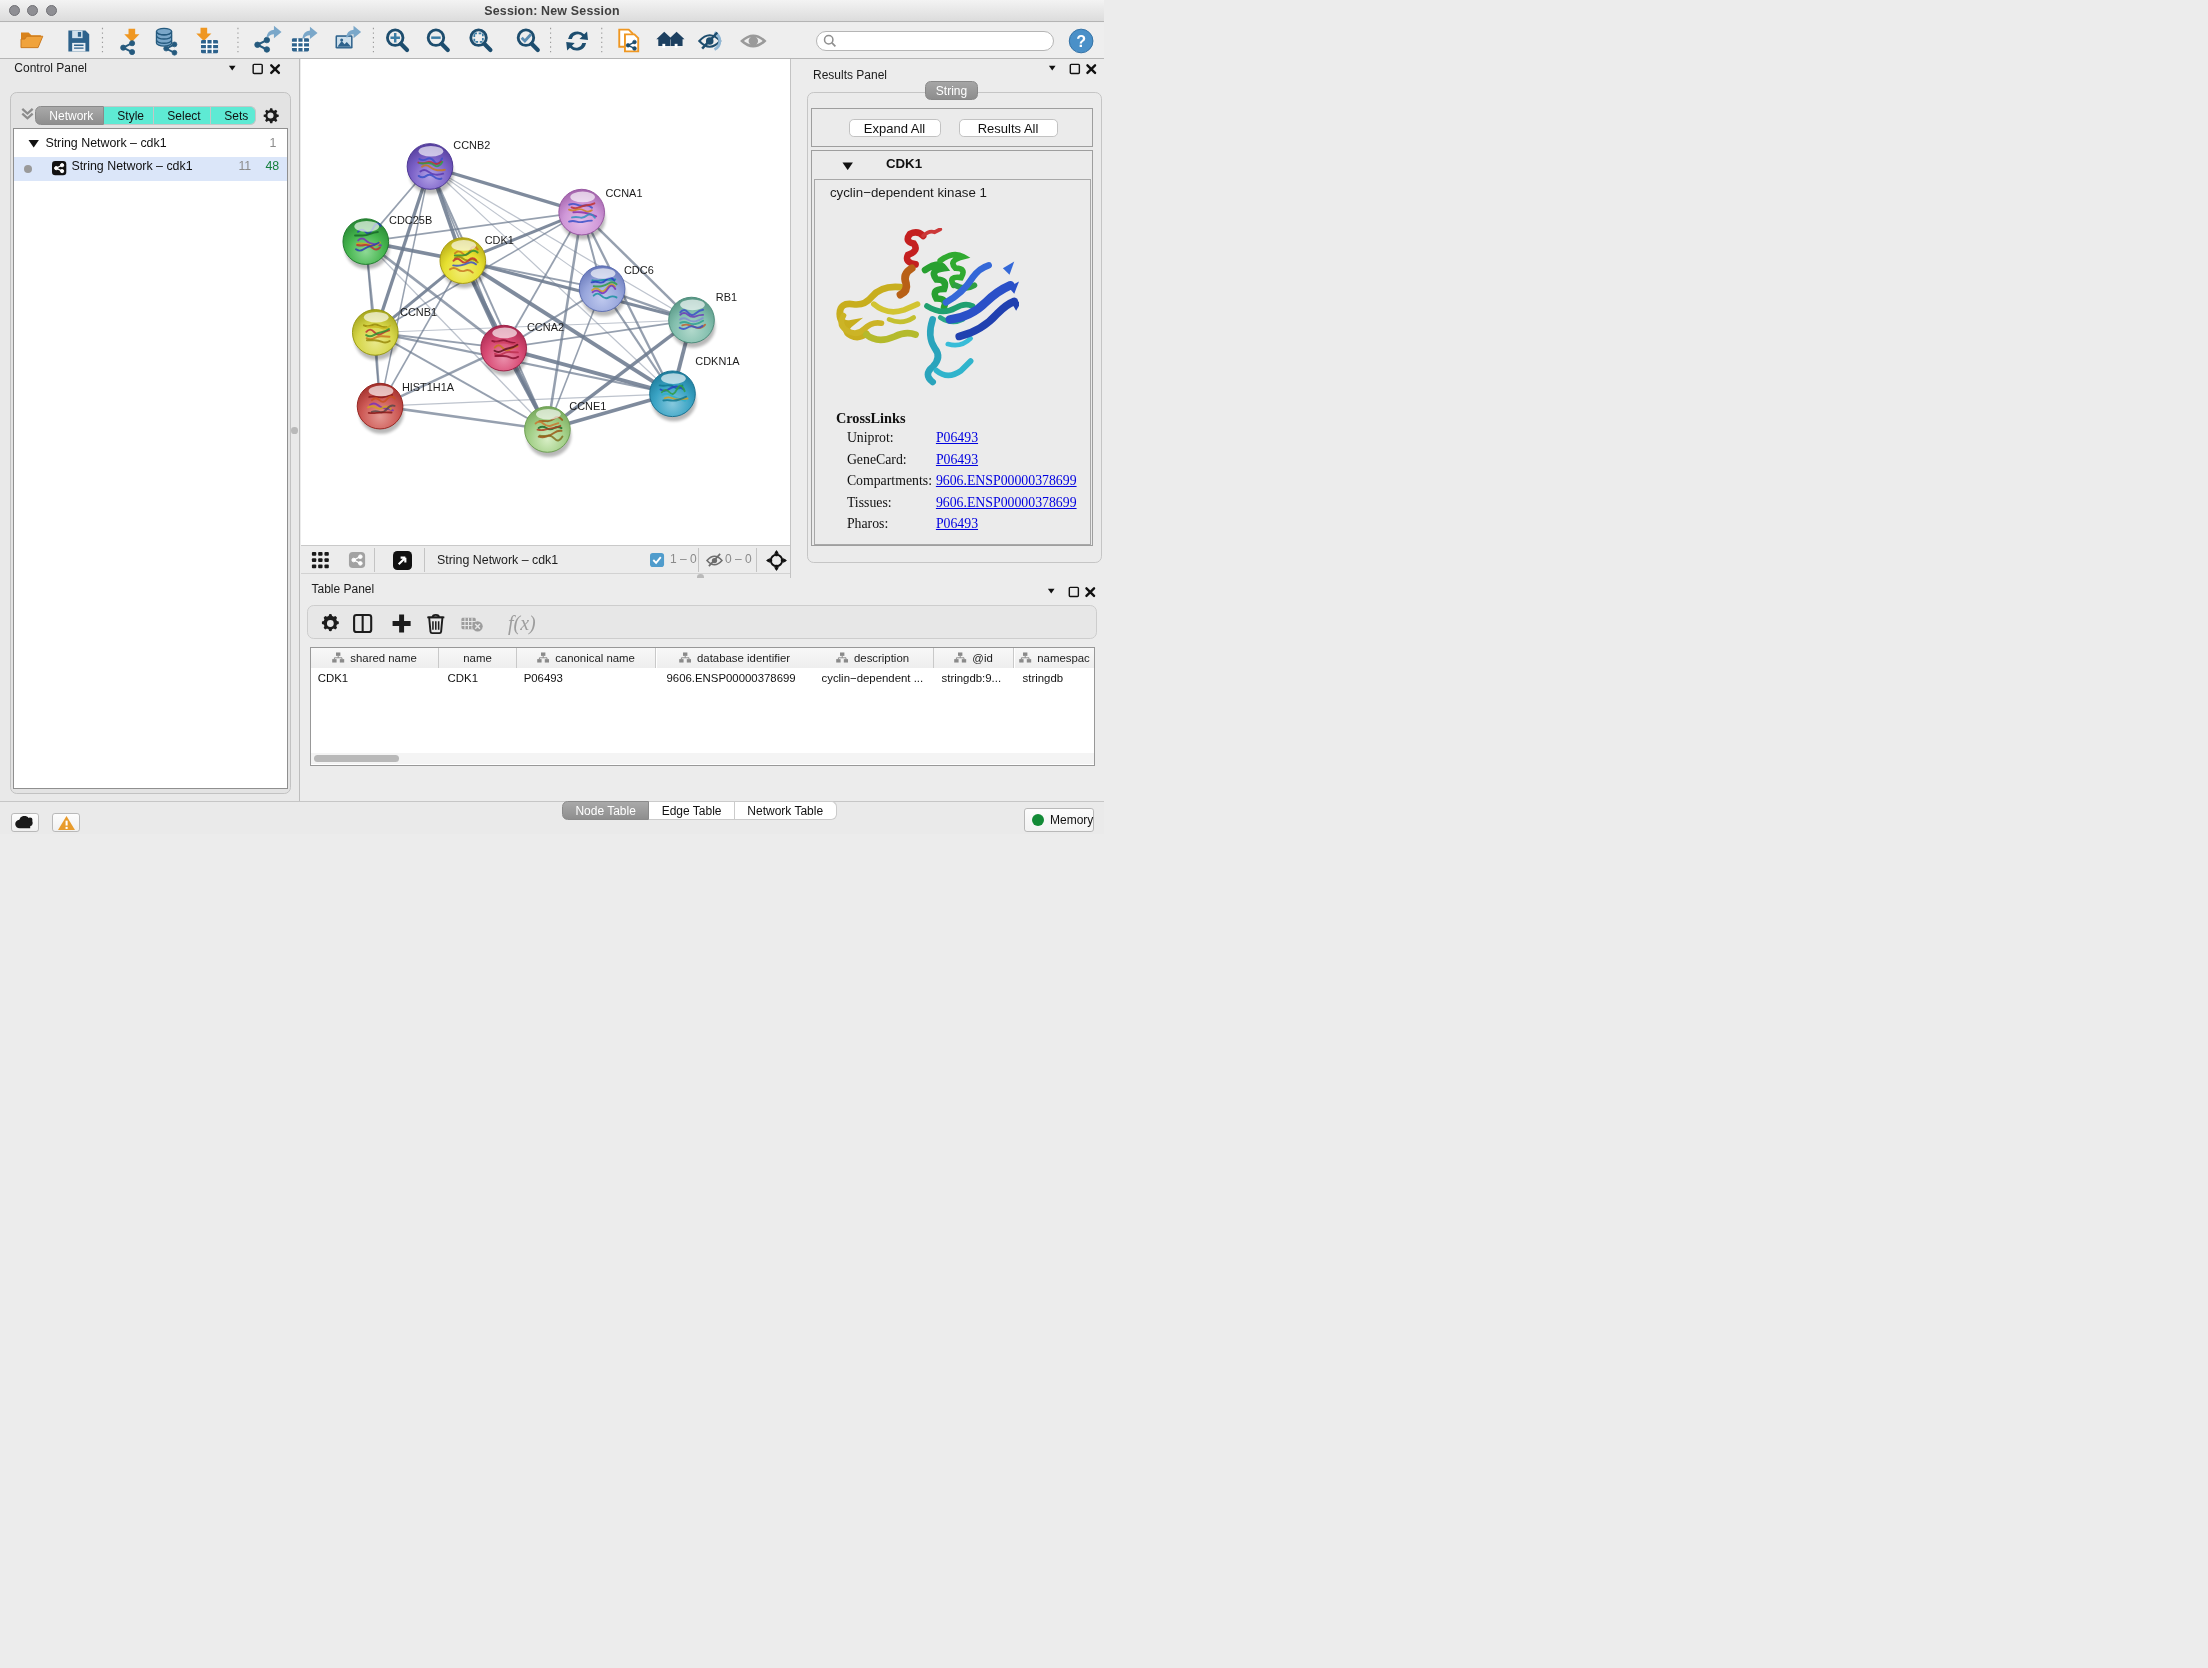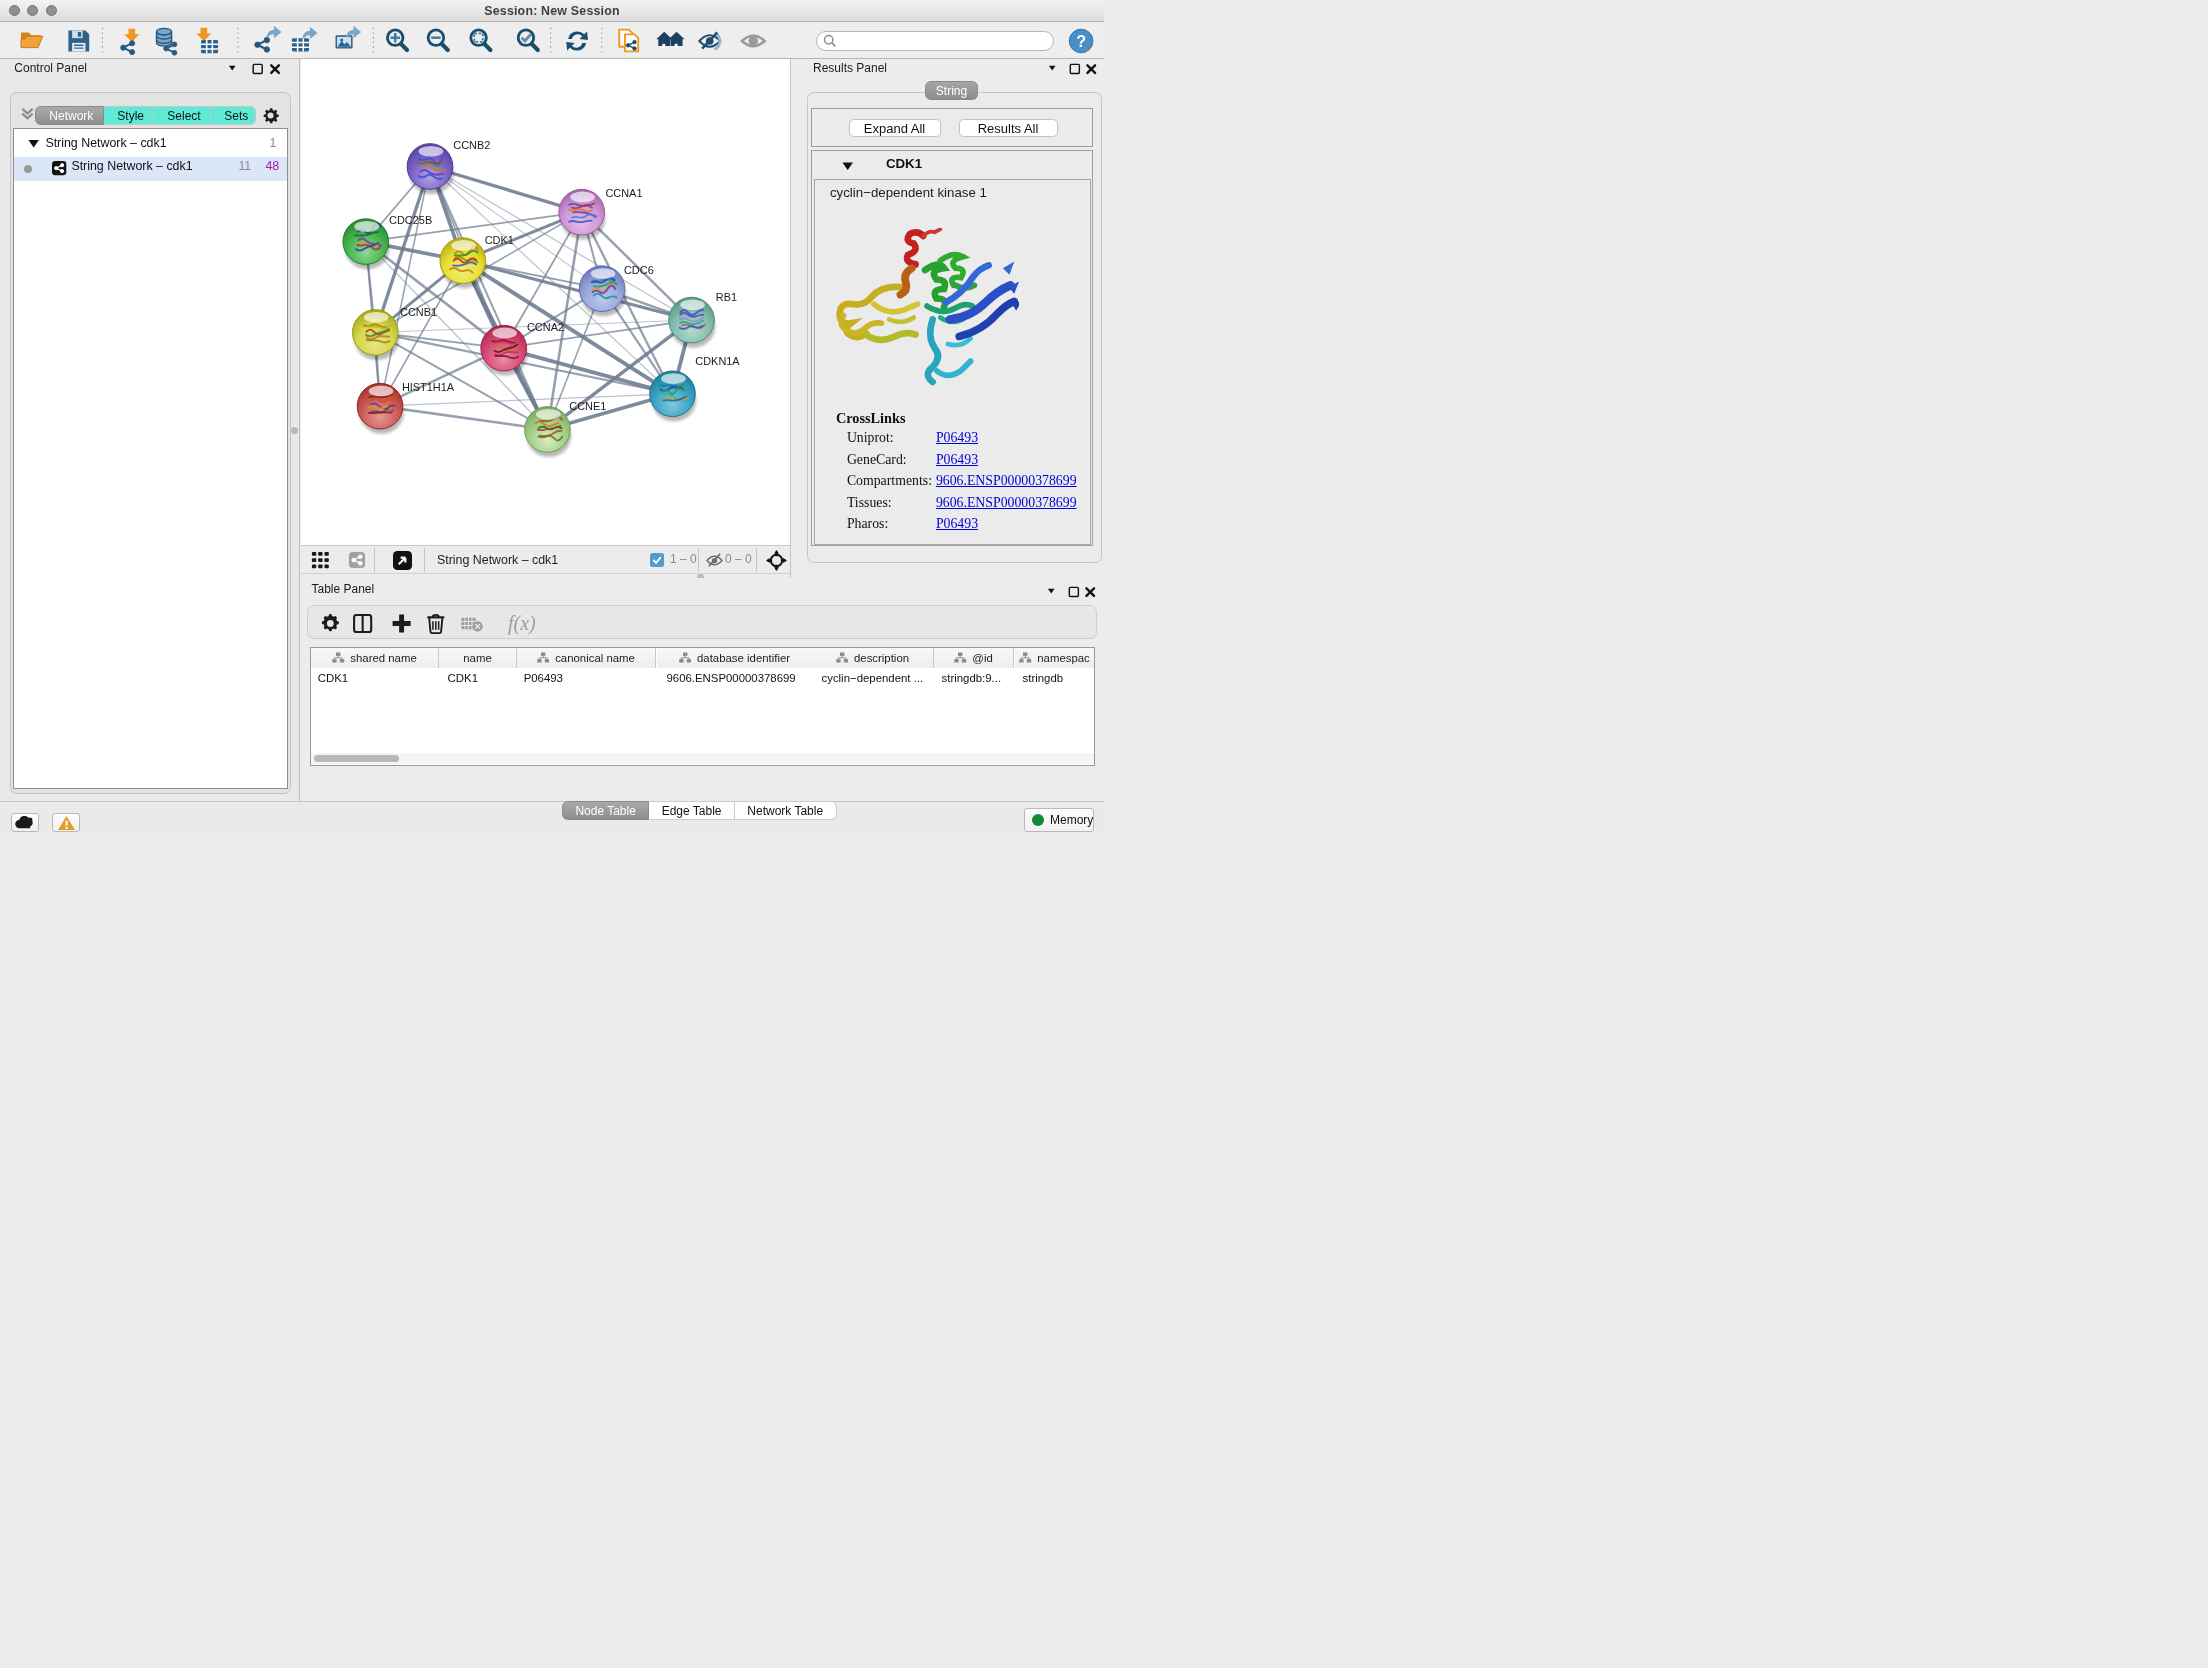--- a/index.html
+++ b/index.html
@@ -274,21 +274,21 @@
          <rect width="15" height="15" rx="3.4" fill="#111"></rect>
          <g fill="#fff" stroke="#fff">
               <circle cx="4.4" cy="7.5" r="1.7"></circle>
               <circle cx="10.6" cy="4.4" r="1.7"></circle>
               <circle cx="10.6" cy="10.6" r="1.7"></circle>
          <path d="M4.4 7.5 L10.6 4.4 M4.4 7.5 L10.6 10.6" stroke-width="1.3"></path>
             </g>
        </svg>
        <span class="abs" style="left:57px; top:2.9px;">String Network – cdk1</span>
        <span class="abs" style="left:224px; top:2.9px; color:#8c8c8c;">11</span>
-       <span class="abs" style="left:251px; top:2.9px; color:#a21caf;">48</span>
+       <span class="abs" style="left:251px; top:2.9px; color:#15803d;">48</span>
      </div>
    </div>
  </div>
 </div>
 
 <div id="netview" class="abs">
 <svg id="graph" width="490" height="486" viewBox="0 0 515 511">
 <defs>
 <radialGradient id="gCCNB2" cx="0.5" cy="0.72" r="0.8">
           <stop offset="0" stop-color="#b3a2e6"></stop>
@@ -560,21 +560,21 @@
      <path d="M11 1.5 v5 M11 15.5 v5 M1.5 11 h5 M15.5 11 h5"></path>
    </g>
    <path d="M11 0 l2.6 4 h-5.2 z M11 22 l2.6 -4 h-5.2 z M0 11 l4 -2.6 v5.2 z M22 11 l-4 -2.6 v5.2 z" fill="#111"></path>
  </svg>
 </div>
 <div class="ddot" style="left:697px; top:574px;"></div>
 <div class="ddot" style="left:291px; top:427px;"></div>
 <div class="ddot" style="left:792px; top:313px;"></div>
 
 <div id="resultspanel" class="abs" style="border-left:1px solid #c3c3c3;">
- <div class="ptitle" style="left:22px; top:2px;">Results Panel</div>
+ <div class="ptitle" style="left:22px; top:9px;">Results Panel</div>
  <svg class="abs" style="left:256px; top:2.9px;" width="59" height="14.3" viewBox="0 0 62 15">
    <path d="M2 4 l7 0 -3.5 5 z" fill="#111"></path>
    <rect x="24.5" y="2.5" width="9.5" height="9.5" fill="none" stroke="#111" stroke-width="1.5" rx="1"></rect>
    <path d="M42.5 3.5 l8 8 M50.5 3.5 l-8 8" stroke="#111" stroke-width="2.5" stroke-linecap="round"></path>
  </svg>
  <div id="rp-pane"></div>
  <div id="rp-tab">String</div>
  <div class="rbox" style="left:19.5px; top:49px; width:282px; height:39px;">
    <div class="btn" style="left:37px; top:9.5px; width:92px; height:18px; line-height:17px;">Expand All</div>
    <div class="btn" style="left:147px; top:9.5px; width:99px; height:18px; line-height:17px;">Results All</div>

